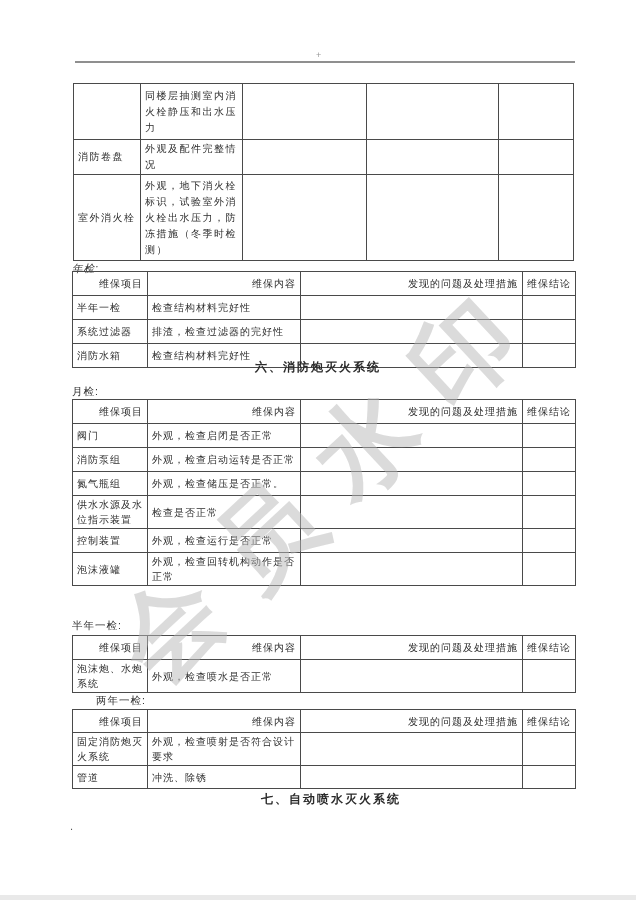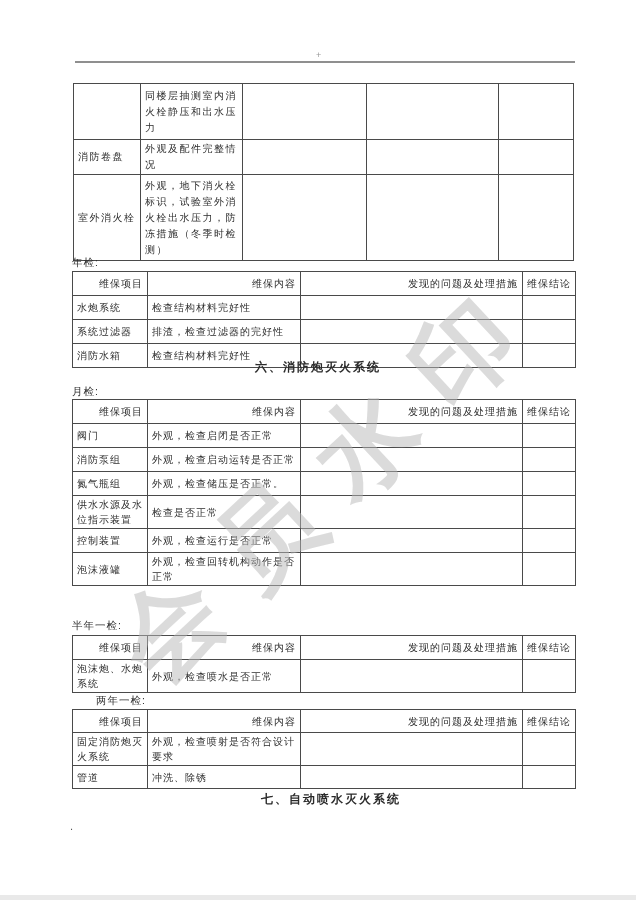--- a/index.html
+++ b/index.html
@@ -65,37 +65,37 @@
     <tr class="h86">
       <td class="item">室外消火栓</td>
       <td class="content">外观，地下消火栓标识，试验室外消火栓出水压力，防冻措施（冬季时检测）</td>
       <td></td>
       <td></td>
       <td></td>
     </tr>
   </tbody>
     </table>
 
-  <div class="abs cycle-label" style="left:72px;top:256px;">年检:</div>
+  <div class="abs cycle-label" style="left:72px;top:262px;font-style:italic;">年检:</div>
   <table class="tbl" style="left:72px;top:271px;width:503px;">
     <colgroup>
         <col style="width:75px">
         <col style="width:153px">
         <col style="width:222px">
         <col style="width:53px">
       </colgroup>
     <tbody>
         <tr class="hdr h24">
       <td>维保项目</td>
       <td>维保内容</td>
       <td>发现的问题及处理措施</td>
       <td>维保结论</td>
     </tr>
     <tr class="h24">
-      <td class="item">水炮系统</td>
+      <td class="item">半年一检</td>
       <td class="content">检查结构材料完好性</td>
       <td></td>
       <td></td>
     </tr>
     <tr class="h24">
       <td class="item">系统过滤器</td>
       <td class="content">排渣，检查过滤器的完好性</td>
       <td></td>
       <td></td>
     </tr>

